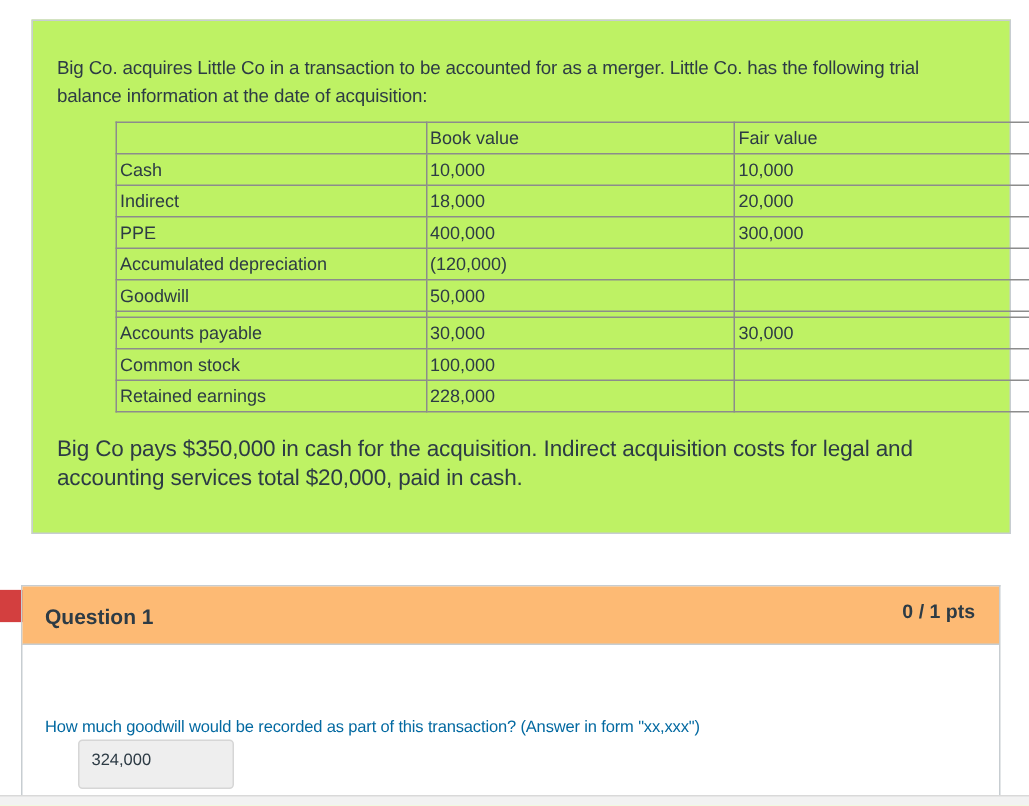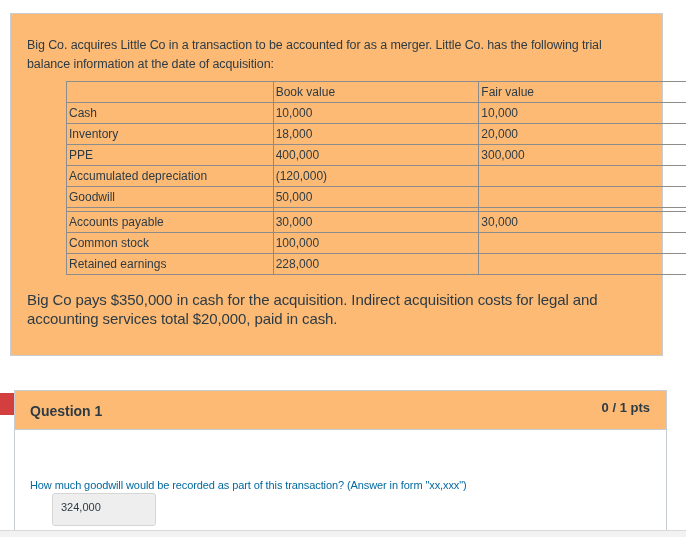--- a/index.html
+++ b/index.html
@@ -7,24 +7,24 @@
       width: 686px; height: 537px; overflow: hidden;
       background: #ffffff;
       font-family: "Liberation Sans", "DejaVu Sans", sans-serif;
       color: #2d3b45;
     }
     .page { position: relative; width: 686px; height: 537px; }
 
     
     .text-box {
       position: absolute;
-      left: 10px; top: 13px;
+      left: 21px; top: 13px;
       width: 653px; height: 343px;
       border: 1px solid #c7cdd1;
-      background: #fdba74;
+      background: #bef264;
       text-decoration: underline;
     }
     .intro {
       position: absolute;
       left: 16px; top: 22px;
       width: 610px;
       font-size: 12.5px;
       line-height: 19px;
       color: #2d3b45;
       letter-spacing: -0.1px;
@@ -138,21 +138,21 @@
         <td class="c1"></td>
         <td class="c2">Book value</td>
         <td class="c3">Fair value</td>
       </tr>
       <tr>
         <td class="c1">Cash</td>
         <td class="c2">10,000</td>
         <td class="c3">10,000</td>
       </tr>
       <tr>
-        <td class="c1">Inventory</td>
+        <td class="c1">Indirect</td>
         <td class="c2">18,000</td>
         <td class="c3">20,000</td>
       </tr>
       <tr>
         <td class="c1">PPE</td>
         <td class="c2">400,000</td>
         <td class="c3">300,000</td>
       </tr>
       <tr>
         <td class="c1">Accumulated depreciation</td>

